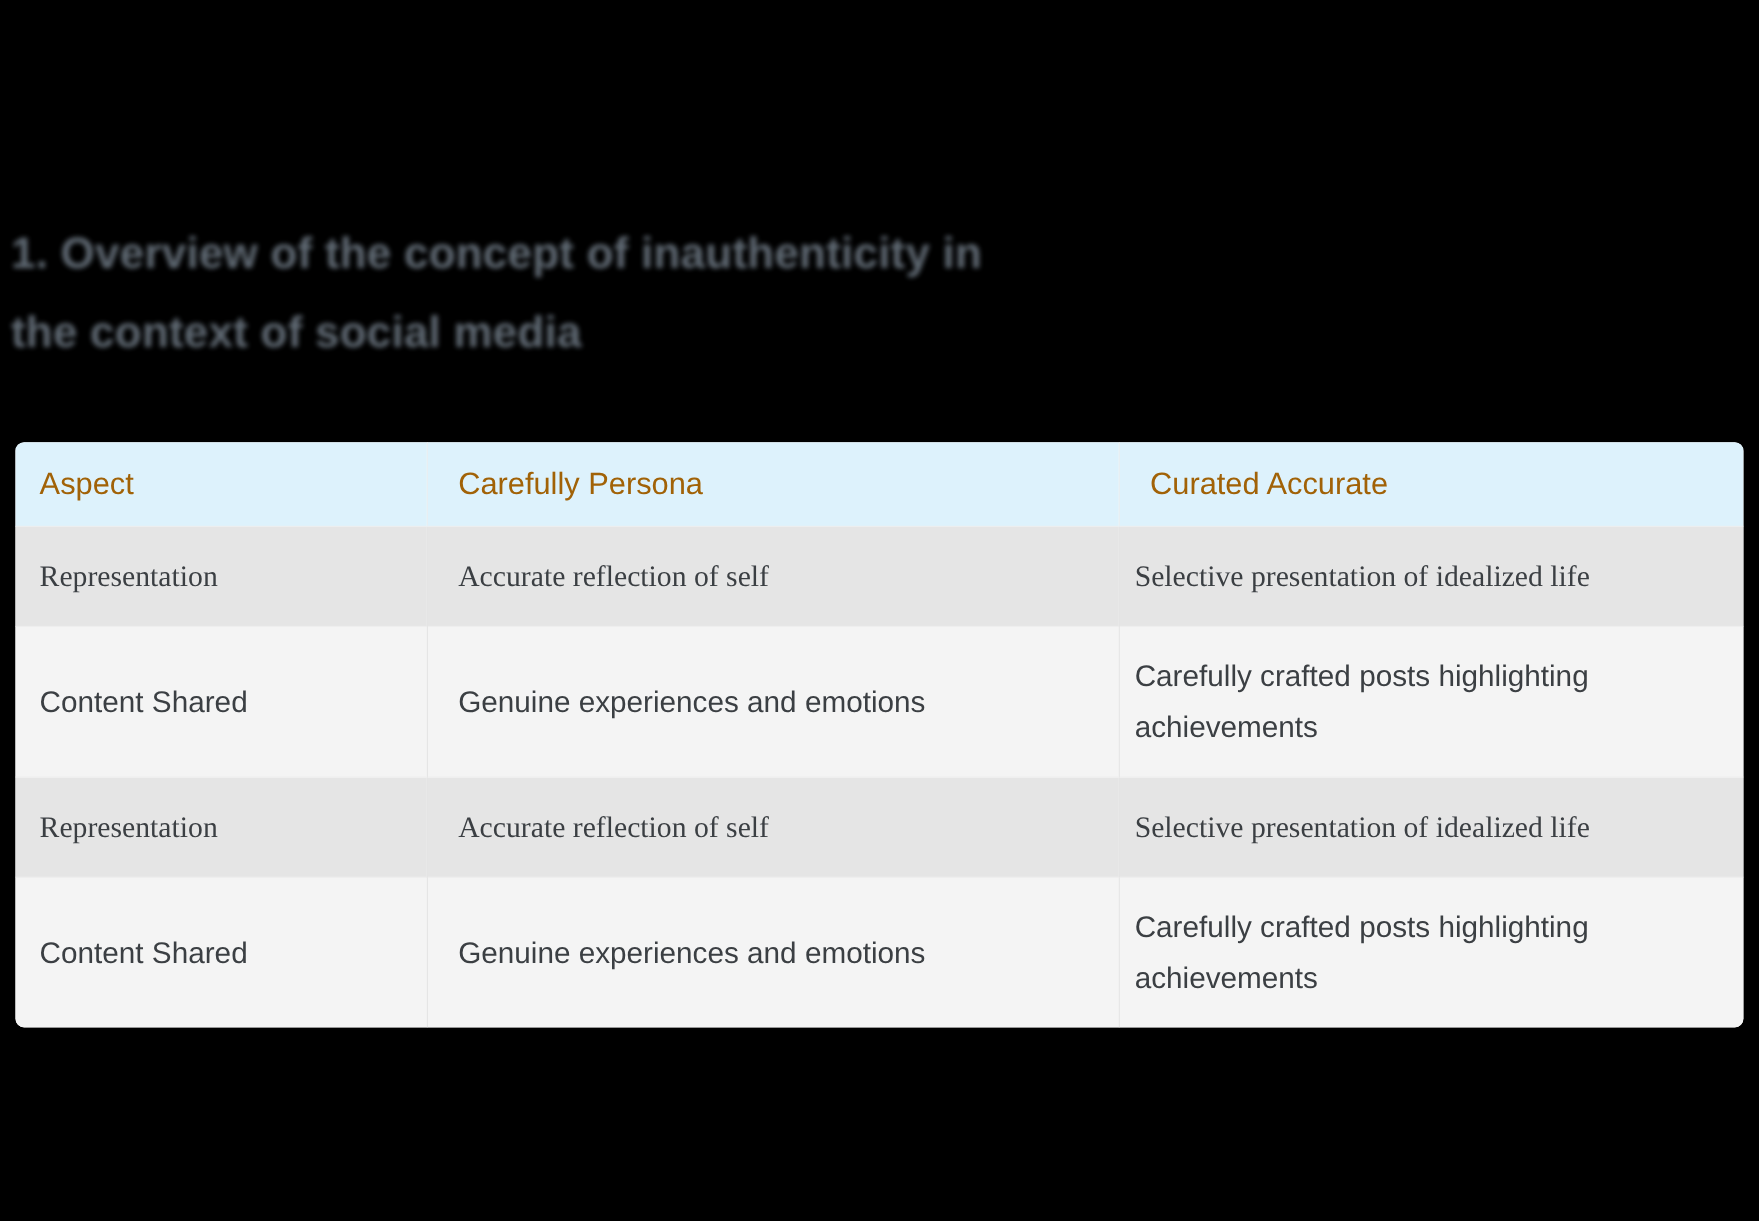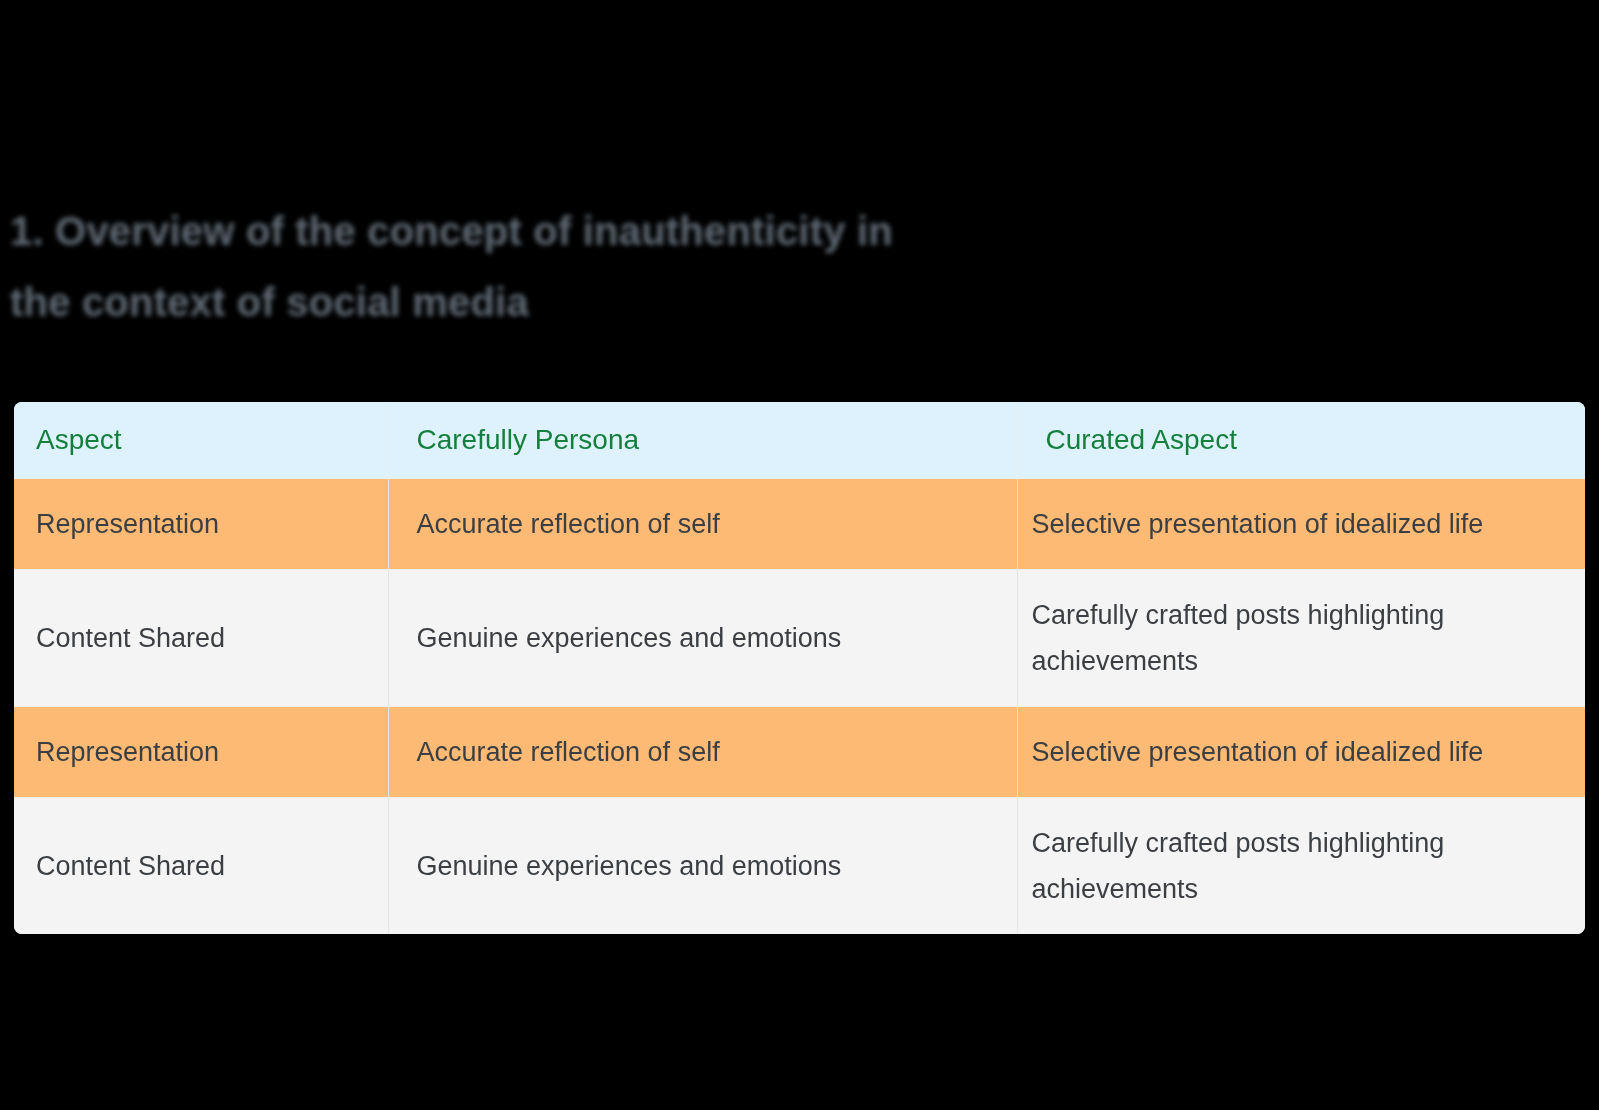--- a/index.html
+++ b/index.html
@@ -50,21 +50,21 @@
     border-collapse: collapse;
     table-layout: fixed;
   }
 
   table.persona-table col.c1 { width: 374px; }
   table.persona-table col.c2 { width: 629px; }
   table.persona-table col.c3 { width: 568px; }
 
   table.persona-table thead th {
     background: #ddf2fc;
-    color: #15803d;
+    color: #a16207;
     font-size: 28px;
     font-weight: 400;
     text-align: left;
     padding: 22px 24px 22px 22px;
     height: 76px;
     vertical-align: middle;
     border-right: 1px solid #e9eef1;
   }
   table.persona-table thead th:last-child { border-right: none; }
   table.persona-table thead th.col-2 { padding-left: 28px; }
@@ -77,21 +77,21 @@
     line-height: 45px;
     padding: 22px 26px 22px 22px;
     vertical-align: middle;
     border-right: 1px solid #e4e4e4;
     border-top: 1px solid #eeeeee;
   }
   table.persona-table tbody td:last-child { border-right: none; }
   table.persona-table tbody td.col-2 { padding-left: 28px; }
   table.persona-table tbody td.col-3 { padding-left: 14px; }
 
-  table.persona-table tbody tr.row-odd td { background: #fdba74; }
+  table.persona-table tbody tr.row-odd td { background: #e5e5e5; font-family: Liberation Serif, serif; }
   table.persona-table tbody tr.row-even td { background: #f4f4f4; }
 
   table.persona-table tbody tr td.tall { line-height: 46px; }
 </style>
 </head>
 <body>
 
 <div class="page-heading">1. Overview of the concept of inauthenticity in
 the context of social media</div>
 
@@ -99,21 +99,21 @@
   <table class="persona-table">
     <colgroup>
       <col class="c1">
       <col class="c2">
       <col class="c3">
     </colgroup>
     <thead>
       <tr>
         <th class="col-1">Aspect</th>
         <th class="col-2">Carefully Persona</th>
-        <th class="col-3">Curated Aspect</th>
+        <th class="col-3">Curated Accurate</th>
       </tr>
     </thead>
     <tbody>
       <tr class="row-odd">
         <td class="col-1">Representation</td>
         <td class="col-2">Accurate reflection of self</td>
         <td class="col-3 tall">Selective presentation of idealized life</td>
       </tr>
       <tr class="row-even">
         <td class="col-1">Content Shared</td>

